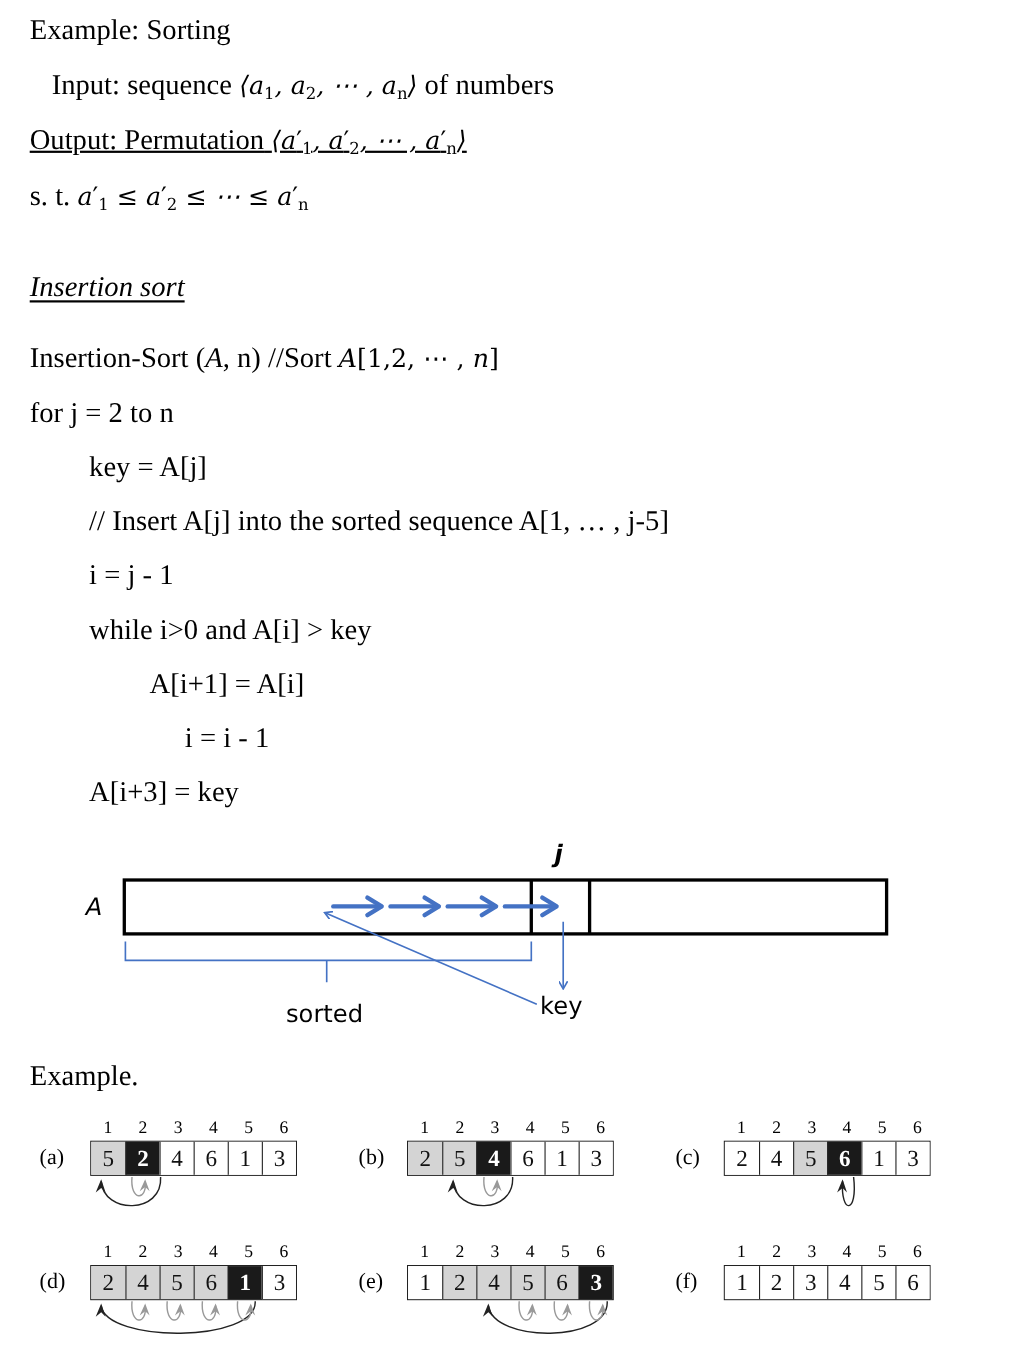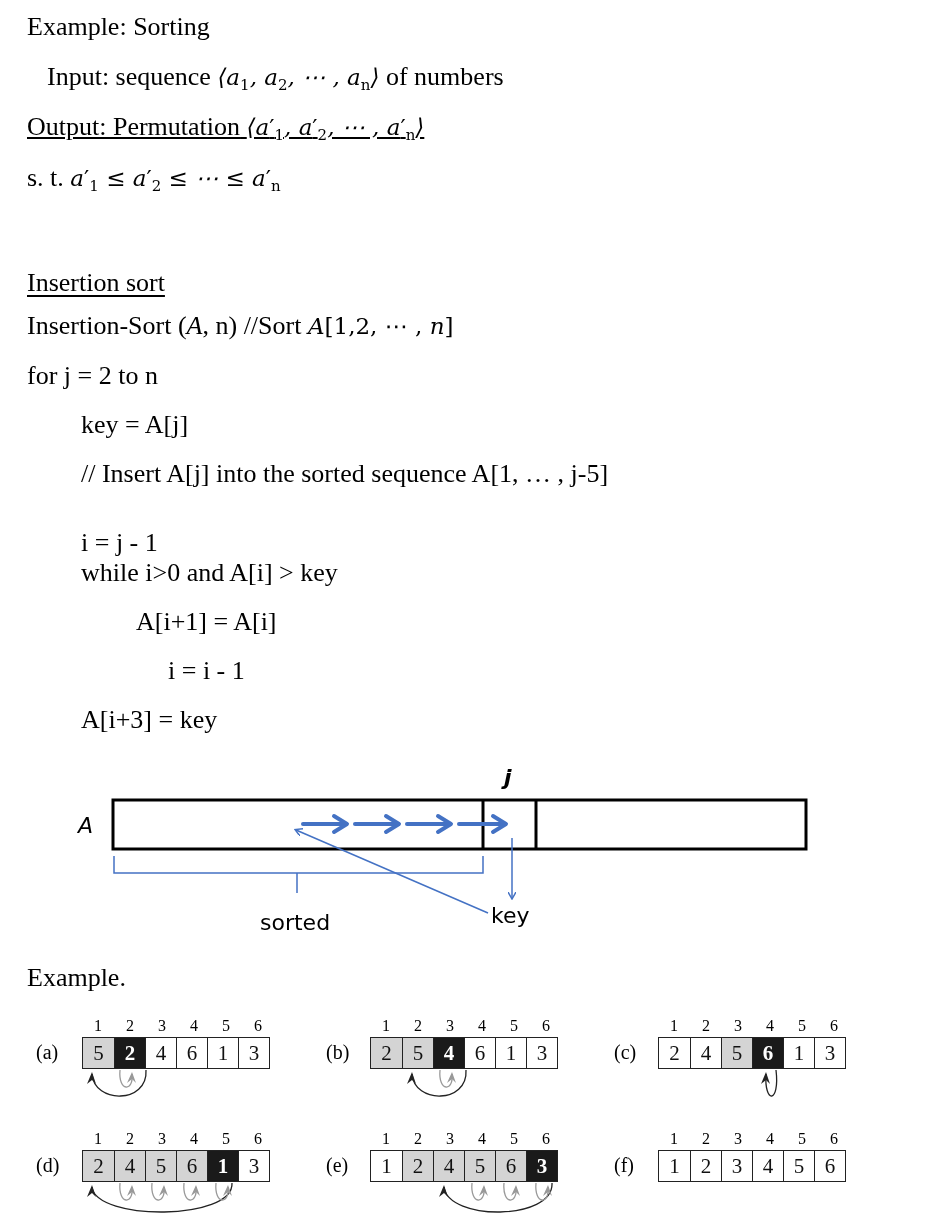--- a/index.html
+++ b/index.html
@@ -39,30 +39,30 @@
 <div class="line" style="left:27px;top:112px;text-decoration:underline;">
   <span>Output: Permutation</span>
   <span class="math">⟨a<span class="prime">′</span><sub>1</sub>, a<span class="prime">′</span><sub>2</sub>, ⋯ , a<span class="prime">′</span><sub>n</sub>⟩</span>
 </div>
 
 <div class="line" style="left:27px;top:163px;">
   <span>s. t.</span>
   <span class="math">a<span class="prime">′</span><sub>1</sub> ≤ a<span class="prime">′</span><sub>2</sub> ≤ ⋯ ≤ a<span class="prime">′</span><sub>n</sub></span>
 </div>
 
-<div class="line u" style="left:27px;top:268px;">Insertion sort</div>
+<div class="line u" style="left:27px;top:246px;font-style:italic;">Insertion sort</div>
 
 <div class="line" style="left:27px;top:311px;">
   <span>Insertion-Sort (</span><span style="font-style:italic">A</span><span>, n) //Sort </span><span class="math">A</span><span class="mathup">[1,2, ⋯ , <i>n</i>]</span>
 </div>
 
 <div class="line" style="left:27px;top:361px;">for j = 2 to n</div>
 <div class="line" style="left:81px;top:410px;">key = A[j]</div>
 <div class="line" style="left:81px;top:459px;">// Insert A[j] into the sorted sequence A[1, … , j-5]</div>
-<div class="line" style="left:81px;top:508px;margin-top:20px;">i = j - 1</div>
+<div class="line" style="left:81px;top:508px;">i = j - 1</div>
 <div class="line" style="left:81px;top:558px;">while i&gt;0 and A[i] &gt; key</div>
 <div class="line" style="left:136px;top:607px;text-align:center;">A[i+1] = A[i]</div>
 <div class="line" style="left:136px;top:656px;margin-left:32px;">i = i - 1</div>
 <div class="line" style="left:81px;top:705px;">A[i+3] = key</div>
 
 <div class="diagram">
   <svg width="927" height="190" style="position:absolute;left:0;top:0;">
     <defs>
       <marker id="ah" markerWidth="8" markerHeight="8" refX="6" refY="4" orient="auto" markerUnits="userSpaceOnUse">
         <path d="M0,0 L7,4 L0,8" fill="none" stroke="#4472c4" stroke-width="1.5"></path>

